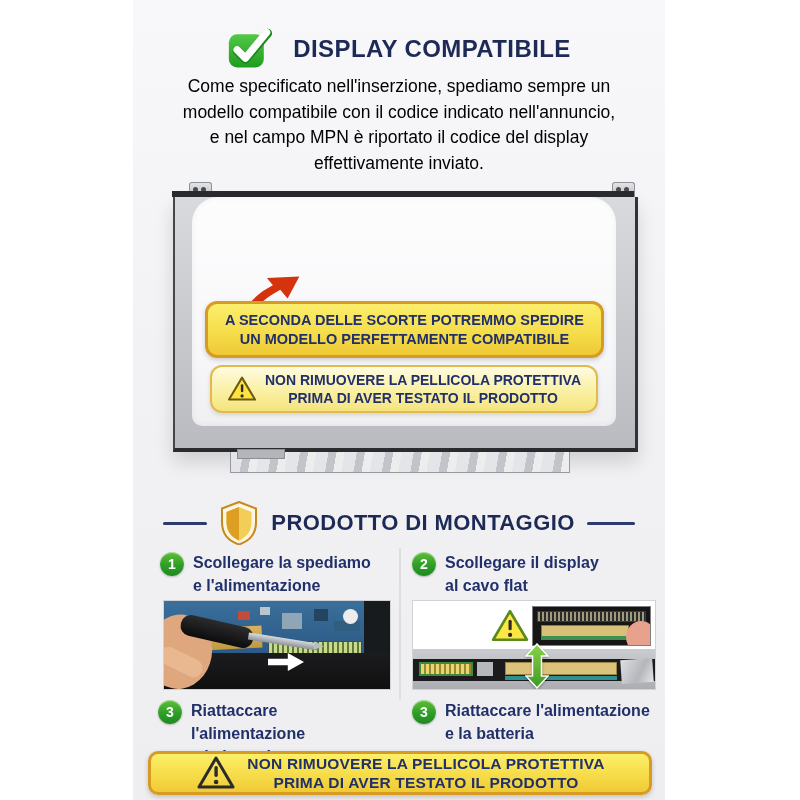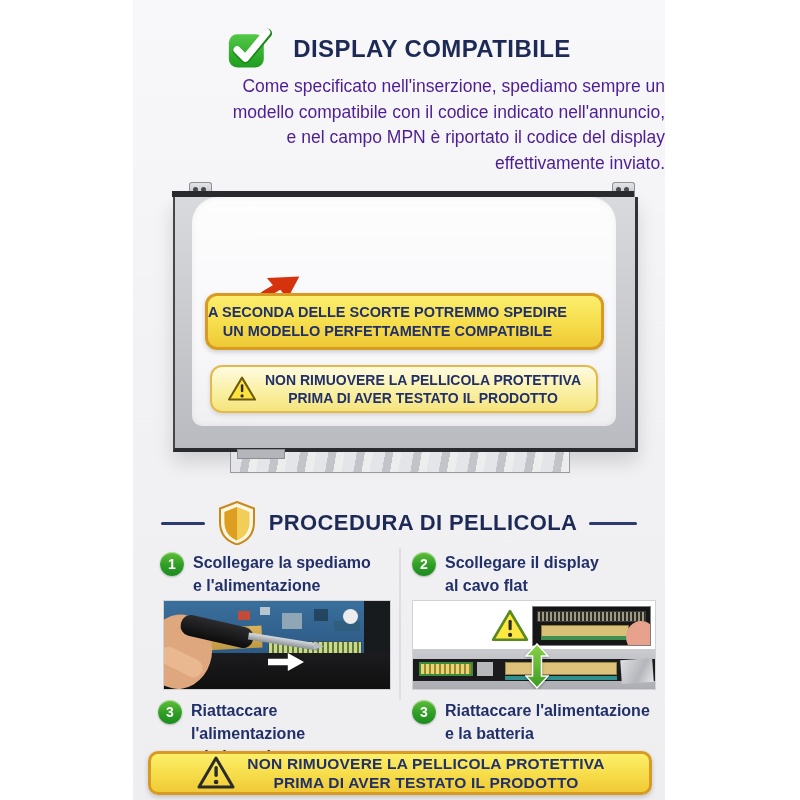--- a/index.html
+++ b/index.html
@@ -7,40 +7,40 @@
   .canvas{position:relative;width:800px;height:800px;background:#ffffff;}
   .column{position:absolute;left:133px;top:0;width:532px;height:800px;
           background:linear-gradient(180deg,#f8f8fa 0%,#f2f2f5 45%,#eeeef1 100%);}
   .preline{white-space:pre-line;}
 
   
   .header{position:absolute;left:133px;top:28px;width:532px;display:flex;justify-content:center;align-items:center;gap:20px;}
   .check-icon{width:46px;height:42px;flex:0 0 auto;}
   .page-title{font-size:24px;font-weight:bold;color:#1e2a56;letter-spacing:.4px;}
 
-  .intro{position:absolute;left:133px;top:74px;width:532px;text-align:right;
-         font-size:17.5px;line-height:25.5px;color:#4c1d95;}
+  .intro{position:absolute;left:133px;top:74px;width:532px;text-align:center;
+         font-size:17.5px;line-height:25.5px;color:#000000;}
 
   
   .bracket{position:absolute;width:21px;height:15px;top:182px;
            background:linear-gradient(180deg,#e3e4e6,#b9bbbf);border:1px solid #8f9196;border-bottom:none;border-radius:3px 3px 0 0;}
   .bracket .hole{position:absolute;top:4px;width:5px;height:5px;border-radius:50%;background:#4a4c50;}
   .bracket .hole.h1{left:3px;} .bracket .hole.h2{left:11px;}
   .panel-topbar{position:absolute;left:172px;top:191px;width:462px;height:6px;background:#2a2b2e;}
   .panel-body{position:absolute;left:173px;top:197px;width:460px;height:251px;
               background:linear-gradient(180deg,#d9dadd 0%,#c6c8cc 55%,#b9bbc0 100%);
               border-left:2px solid #45464a;border-right:3px solid #323337;border-bottom:4px solid #2a2b2e;
               box-shadow:0 10px 18px rgba(0,0,0,.14);}
   .panel-screen{position:absolute;left:17px;top:0;width:424px;height:229px;
                 background:linear-gradient(180deg,#fdfdfe 0%,#f7f7f9 70%,#efeff2 100%);
                 border-radius:26px 26px 10px 10px;box-shadow:inset 0 0 6px rgba(0,0,0,.06);}
   .red-arrow{position:absolute;left:49px;top:78px;width:86px;height:50px;}
-  .ybox1{position:absolute;left:30px;top:96px;width:393px;height:51px;border-radius:12px;
+  .ybox1{position:absolute;left:30px;top:104px;width:393px;height:51px;border-radius:12px;
          border:3px solid #d79a23;background:linear-gradient(180deg,#fbee6c 0%,#f6dd4b 55%,#eec935 100%);
-         box-shadow:0 2px 5px rgba(0,0,0,.18);display:flex;align-items:center;justify-content:flex-start;}
+         box-shadow:0 2px 5px rgba(0,0,0,.18);display:flex;align-items:center;justify-content:center;}
   .ybox1 .txt{font-size:14.5px;font-weight:bold;color:#22306a;text-align:center;line-height:19px;}
   .ybox2{position:absolute;left:35px;top:168px;width:384px;height:44px;border-radius:12px;
          border:2px solid #e2ba4b;background:linear-gradient(180deg,#fefbe0 0%,#faf0a4 55%,#f5e47e 100%);
          box-shadow:0 2px 4px rgba(0,0,0,.12);display:flex;align-items:center;justify-content:center;gap:8px;}
   .ybox2 .txt{font-size:14px;font-weight:bold;color:#22306a;text-align:center;line-height:18px;}
   .tri-small{width:30px;height:26px;flex:0 0 auto;}
   .foil{position:absolute;left:230px;top:452px;width:338px;height:20px;border:1px solid #97989d;border-top:none;
         background:repeating-linear-gradient(100deg,#e4e5e8 0 12px,#c3c4c9 12px 20px,#eceded 20px 28px);}
   .foil .notch{position:absolute;left:6px;top:-3px;width:46px;height:8px;background:#b4b5ba;border:1px solid #8d8e93;}
 
@@ -173,21 +173,21 @@
       <span class="notch"></span>
     </div>
 
   <div class="mont-header">
     <div class="mont-line l"></div>
     <svg class="shield-icon" viewBox="0 0 40 44">
       <path d="M20 1 L37 7.5 V21 C37 33.5 29.5 40.5 20 43.5 C10.5 40.5 3 33.5 3 21 V7.5 Z" fill="#fdf6e0" stroke="#c8881c" stroke-width="2"></path>
       <path d="M20 6 L32.5 11 V21 C32.5 31 26.8 36.6 20 39.4 C13.2 36.6 7.5 31 7.5 21 V11 Z" fill="#f2ce58"></path>
       <path d="M20 6 L7.5 11 V21 C7.5 31 13.2 36.6 20 39.4 Z" fill="#dd9e22"></path>
     </svg>
-    <div class="mont-title">PROCEDURA DI PELLICOLA</div>
+    <div class="mont-title">PRODOTTO DI MONTAGGIO</div>
     <div class="mont-line r"></div>
   </div>
 
   <div class="step" style="left:160px;top:551px;width:232px;">
     <div class="badge">1</div>
     <div class="label preline">Scollegare la spediamo
 e l'alimentazione</div>
   </div>
   <div class="step" style="left:412px;top:551px;width:240px;">
     <div class="badge">2</div>

